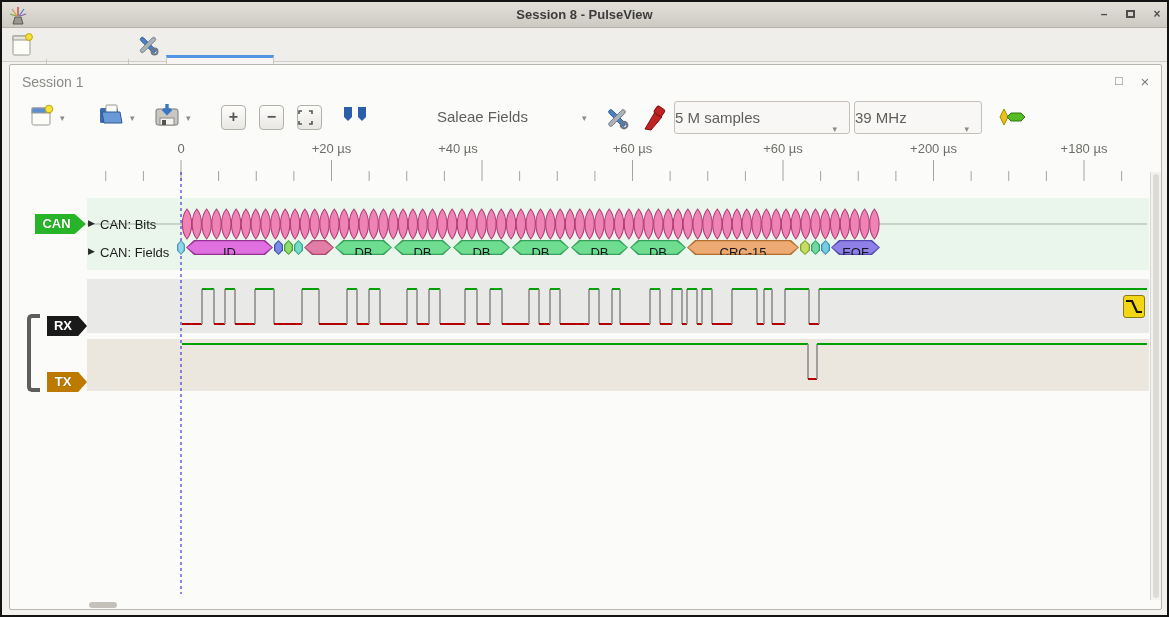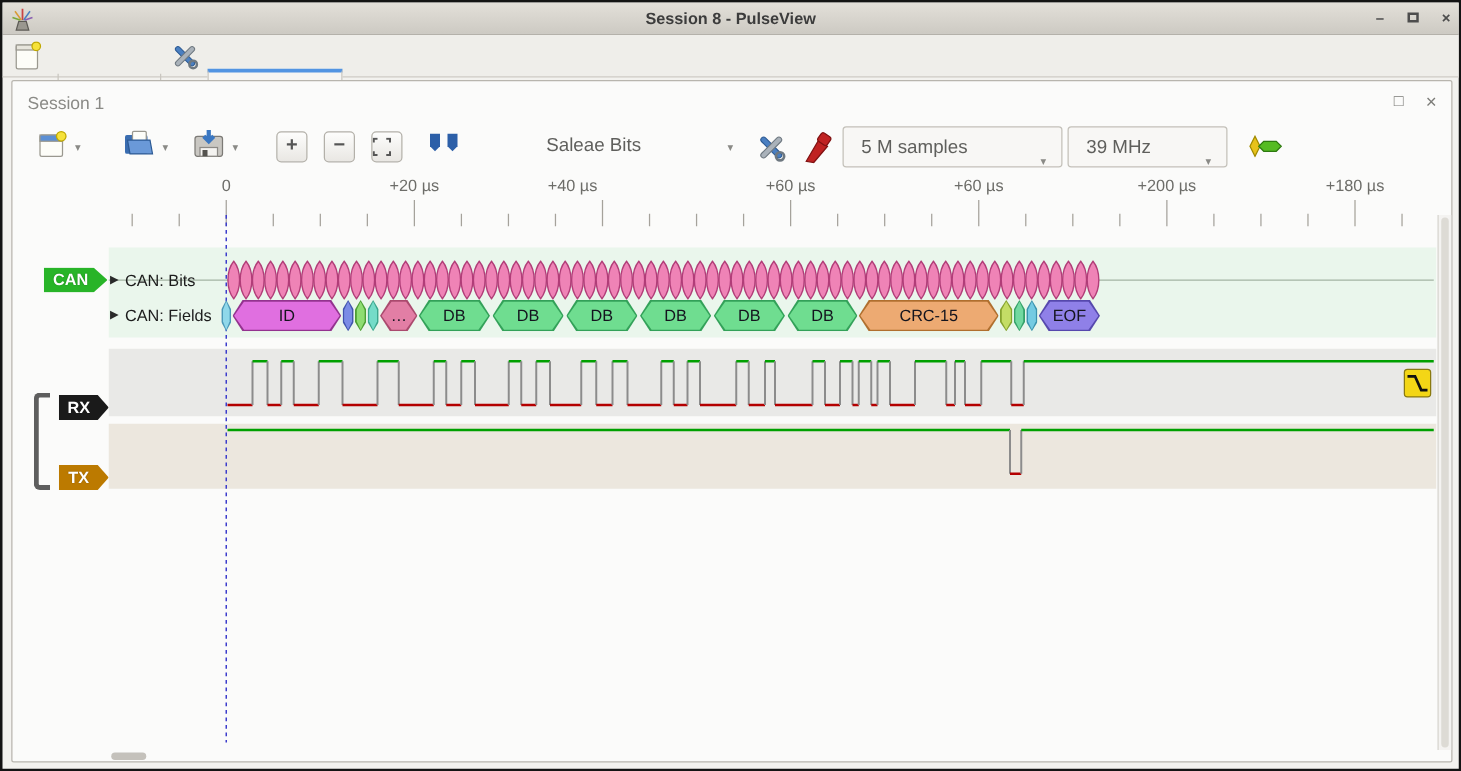--- a/index.html
+++ b/index.html
@@ -33,35 +33,35 @@
   
   .session-window{left:7px;top:62px;width:1153px;height:546px;background:#fbfbfa;
     border:1px solid #b8b5ae;border-radius:2px;}
   .session-title{left:20px;top:72px;font-size:14px;color:#8a8a86;}
   .sess-btn{top:71px;font-size:13px;color:#7c7c78;width:18px;text-align:center;}
   .caret{font-size:9px;color:#8a8a86;}
   .sq-btn{width:25px;height:25px;border:1px solid #b3b0a9;border-radius:4px;
     background:linear-gradient(#fdfdfc,#e9e7e3);text-align:center;line-height:22px;
     font-size:16px;color:#555;font-weight:bold;}
   .combo{height:33px;border:1px solid #c3c0b9;border-radius:3px;background:#f8f7f5;
-    font-size:15px;color:#5f5f5c;line-height:31px;padding-left:14px;}
+    font-size:15px;color:#5f5f5c;line-height:31px;padding-left:0;}
   .combo .caret{position:absolute;right:12px;top:12px;}
   .device-label{font-size:15px;color:#5f5f5c;}
 
   
   .ruler-label{top:139px;transform:translateX(-50%);font-size:13px;color:#6d6d69;}
   .band{left:85px;width:1062px;}
   .row-label{font-size:13px;color:#1c1c1c;}
   .expander{font-size:9px;color:#2a2a2a;}
   .tag{height:20px;color:#fff;font-weight:bold;font-size:13px;text-align:center;
     line-height:20px;padding-right:8px;
     clip-path:polygon(0 0,78% 0,100% 50%,78% 100%,0 100%);}
   .bracket{left:25px;top:312px;width:13px;height:78px;border-left:4px solid #5e5e5e;
     border-top:4px solid #5e5e5e;border-bottom:4px solid #5e5e5e;border-radius:5px 0 0 5px;}
-  .field{top:238px;height:25px;font-size:13px;color:#14141e;text-align:center;
+  .field{top:238px;height:15px;font-size:13px;color:#14141e;text-align:center;
     line-height:25px;overflow:hidden;}
   .trigger-marker{width:22px;height:23px;background:#f3d616;border:1px solid #8a7a10;
     border-radius:3px;}
   .hscroll{left:87px;top:600px;width:28px;height:6px;background:#c4c1bb;border-radius:3px;}
   .vscroll-track{left:1148px;top:170px;width:11px;height:428px;border-left:1px solid #d8d6d0;background:#f4f3f1;}
   .vscroll-handle{left:1151px;top:172px;width:6px;height:424px;background:#dddbd5;border-radius:3px;}
   svg{display:block;}
 </style>
 </head>
 <body>
@@ -139,21 +139,21 @@
     <svg width="15" height="15" viewBox="0 0 15 15" style="margin-top:4px">
       <path d="M1,4 V1 H4 M11,1 H14 V4 M14,11 V14 H11 M4,14 H1 V11" fill="none" stroke="#555" stroke-width="1.6"></path>
     </svg>
   </div>
 
   <svg class="abs" style="left:340px;top:104px" width="26" height="20" viewBox="0 0 26 20">
     <path d="M2,1 h8 v10 l-4,4 -4,-4 z" fill="#2c5fa8"></path>
     <path d="M16,1 h8 v10 l-4,4 -4,-4 z" fill="#2c5fa8"></path>
   </svg>
 
-  <div class="abs device-label" style="left:435px;top:106px">Saleae Bits</div>
+  <div class="abs device-label" style="left:435px;top:106px">Saleae Fields</div>
   <div class="abs caret" style="left:580px;top:111px">▾</div>
 
   <svg class="abs" style="left:602px;top:103px" width="26" height="26" viewBox="0 0 24 24">
     <rect x="2" y="10" width="20" height="4" rx="2" transform="rotate(45 12 12)" fill="#4a7fc1" stroke="#2c5a94" stroke-width="0.8"></rect>
     <rect x="2" y="10" width="20" height="4" rx="2" transform="rotate(-45 12 12)" fill="#aab2ba" stroke="#6e7880" stroke-width="0.8"></rect>
     <circle cx="18.5" cy="18.5" r="3" fill="none" stroke="#6e7880" stroke-width="2"></circle>
   </svg>
   <svg class="abs" style="left:640px;top:103px" width="24" height="26" viewBox="0 0 24 26">
     <polygon points="3,24 13,7 20,12 9,25" fill="#c02222" stroke="#801212"></polygon>
     <rect x="13" y="2" width="9" height="8" rx="2" transform="rotate(35 17 6)" fill="#c02222" stroke="#801212"></rect>

